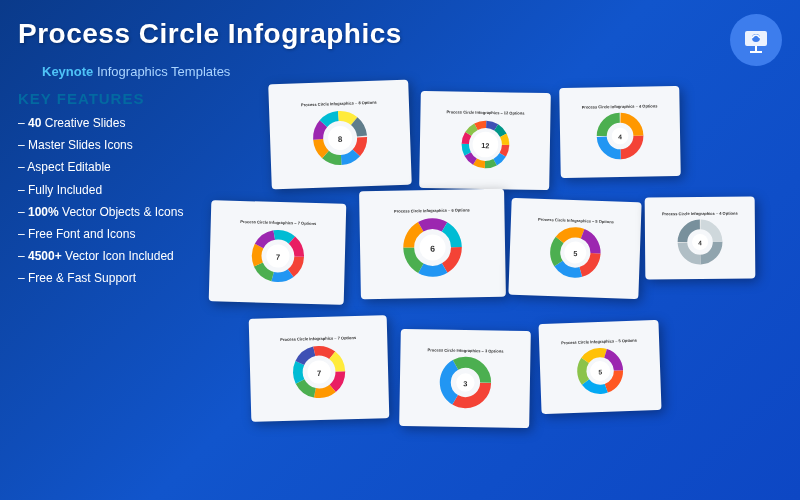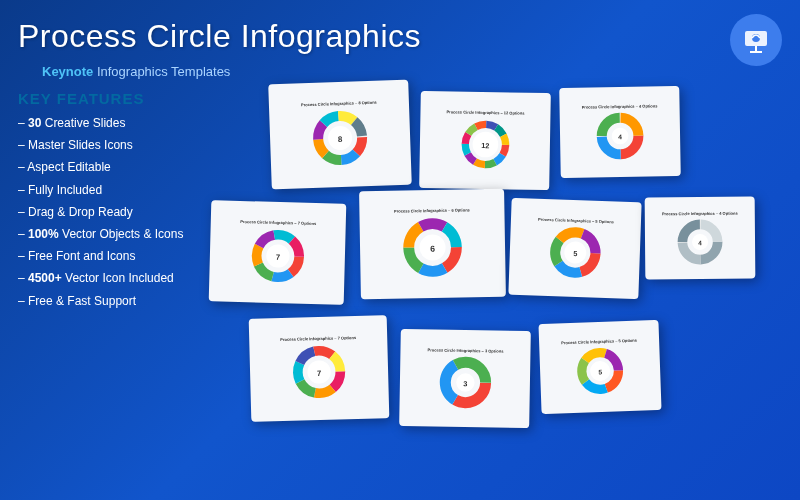--- a/index.html
+++ b/index.html
@@ -9,22 +9,22 @@
       overflow: hidden;
       background: linear-gradient(135deg, #0a3a8a 0%, #1155cc 50%, #0d47c4 100%);
       font-family: Arial, sans-serif;
       position: relative;
     }
 
     .header-title {
       position: absolute;
       top: 18px;
       left: 18px;
-      font-size: 32px;
-      font-weight: 400;
+      font-size: 28px;
+      font-weight: 700;
       color: #ffffff;
       letter-spacing: 0.5px;
       text-shadow: 1px 1px 3px rgba(0,0,0,0.3);
     }
 
     .header-subtitle {
       position: absolute;
       top: 64px;
       left: 18px;
       font-size: 13px;
@@ -154,25 +154,24 @@
     <line x1="15" y1="21" x2="15" y2="27" stroke="white" stroke-width="2"></line>
     <line x1="9" y1="27" x2="21" y2="27" stroke="white" stroke-width="2"></line>
     <circle cx="15" cy="13" r="4" fill="#3d7ded"></circle>
     <path d="M11 13 Q15 7 19 13" fill="none" stroke="white" stroke-width="1.5"></path>
   </svg>
 </div>
 
 <div class="key-features-title">KEY FEATURES</div>
 
 <ul class="features-list">
-  <li><strong>30</strong> Creative Slides</li>
+  <li><strong>40</strong> Creative Slides</li>
   <li>Master Slides Icons</li>
   <li>Aspect Editable</li>
   <li>Fully Included</li>
-  <li>Drag &amp; Drop Ready</li>
   <li><strong>100%</strong> Vector Objects &amp; Icons</li>
   <li>Free Font and Icons</li>
   <li><strong>4500+</strong> Vector Icon Included</li>
   <li>Free &amp; Fast Support</li>
 </ul>
 
 <div class="slides-area">
 
   <div class="slide-card card-1">
     <div class="slide-inner">

